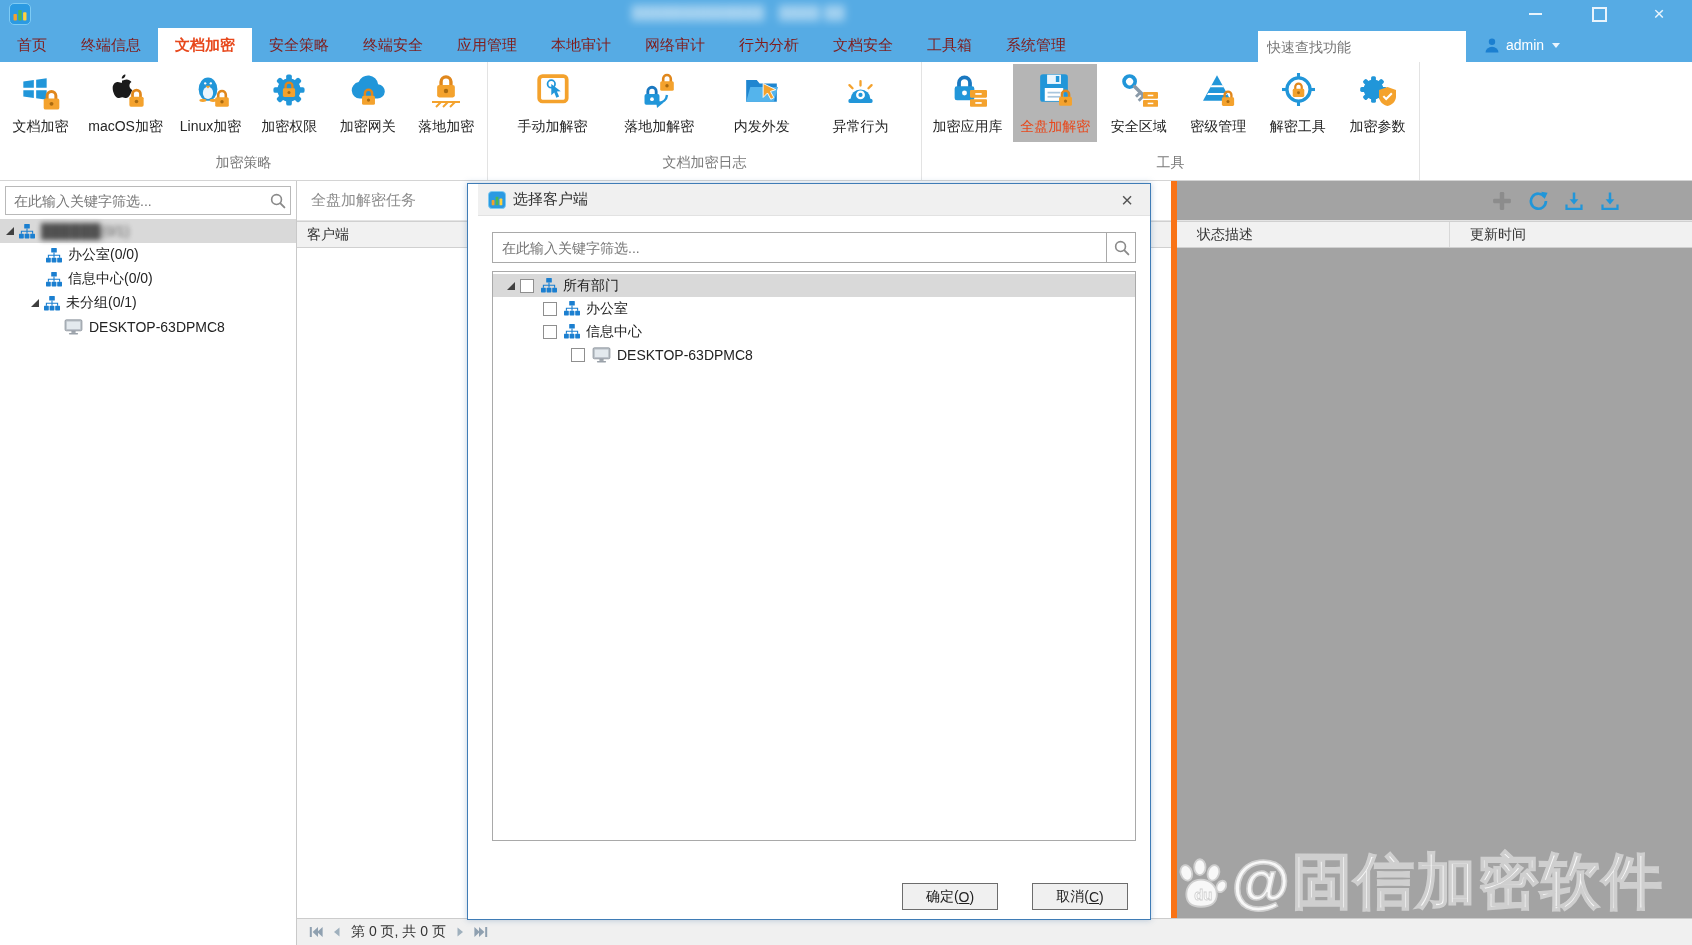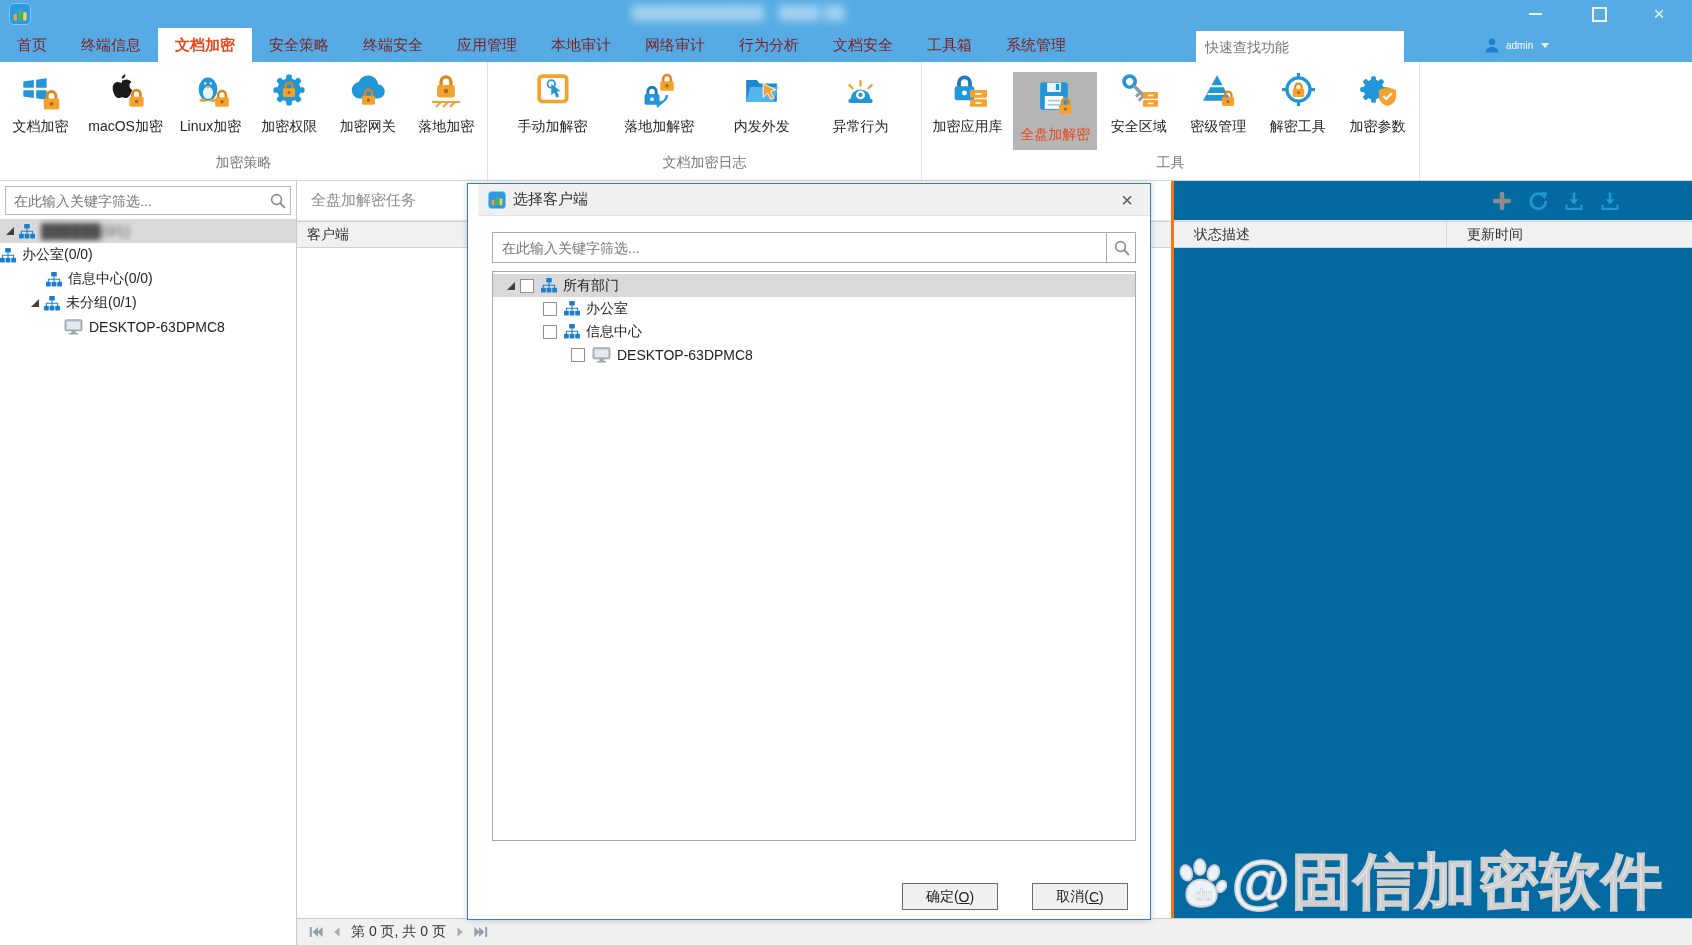--- a/index.html
+++ b/index.html
@@ -15,52 +15,52 @@
   .blur-title{position:absolute;left:632px;top:5px;font-size:13px;color:#ffffff;
     filter:blur(4px);opacity:.5;letter-spacing:1px;white-space:nowrap;}
   .winctl{position:absolute;top:0;height:28px;width:46px;display:flex;align-items:center;justify-content:center;color:#eaf5fd;}
   .wc-min{left:1512px}.wc-max{left:1576px}.wc-close{left:1636px;font-size:19px;}
   .wc-min b{display:block;width:13px;height:2px;background:#e9f4fc;}
   .wc-max b{display:block;width:11px;height:11px;border:2px solid #e9f4fc;}
   
   .menubar{position:absolute;left:0;top:28px;right:0;height:34px;background:#56abe4;display:flex;align-items:stretch;}
   .tab{padding:0 17px;line-height:34px;color:#7f1d1d;font-size:15px;cursor:default;white-space:nowrap;}
   .tab.active{background:#ffffff;color:#e8481c;font-weight:bold;}
-  .quick-search{position:absolute;left:1196px;top:3px;width:208px;height:32px;background:#fff;border:none;}
+  .quick-search{position:absolute;left:1258px;top:3px;width:208px;height:32px;background:#fff;border:none;}
   .quick-search input{width:100%;height:100%;border:none;outline:none;padding:0 9px;font-size:14px;color:#333;box-sizing:border-box;background:transparent;}
-  .userbox{position:absolute;left:1484px;top:0;height:34px;display:flex;align-items:center;gap:6px;color:#fff;font-size:10px;}
+  .userbox{position:absolute;left:1484px;top:0;height:34px;display:flex;align-items:center;gap:6px;color:#fff;font-size:14px;}
   .caret{width:0;height:0;border-left:4px solid transparent;border-right:4px solid transparent;border-top:5px solid #eaf5fd;margin-left:2px;}
   
   .ribbon{position:absolute;left:0;top:62px;right:0;height:118px;background:#fff;border-bottom:1px solid #d4d4d4;display:flex;}
   .rgroup{display:flex;flex-direction:column;border-right:1px solid #e3e3e3;box-sizing:border-box;}
   .rg0{width:488px}.rg1{width:434px}.rg2{width:498px}
   .rg-items{flex:1;display:flex;justify-content:space-evenly;align-items:flex-start;padding-top:2px;}
   .ritem{display:flex;flex-direction:column;align-items:center;padding:5px 7px 6px;min-width:62px;cursor:default;}
   .ritem .ric{width:44px;height:44px;}
   .ritem .rlabel{margin-top:5px;font-size:14px;color:#262626;white-space:nowrap;}
-  .ritem.selected{background:#b5b5b5;margin-top:8px;}
+  .ritem.selected{background:#b5b5b5;}
   .ritem.selected .rlabel{color:#e8481c;}
   .rg-label{text-align:center;color:#7a7a7a;font-size:14px;padding:2px 0 8px;}
   .rg-fill{flex:1;border-right:none;}
   
   .leftpanel{position:absolute;left:0;top:181px;width:296px;bottom:0;background:#fff;}
   .vsplit{position:absolute;left:296px;top:181px;bottom:0;width:1px;background:#c9c9c9;}
   .filterbox{position:relative;margin:5px 5px 4px;height:27px;border:1px solid #b9b9b9;background:#fff;}
   .filterbox input{width:100%;height:100%;border:none;outline:none;box-sizing:border-box;padding:0 26px 0 8px;font-size:14px;color:#444;background:transparent;}
   .filterbox .mag{position:absolute;right:4px;top:5px;width:17px;height:17px;}
   .trow{height:24px;display:flex;align-items:center;font-size:14px;color:#222;white-space:nowrap;}
   .trow.selected{background:#d9d9d9;}
   .exp{width:0;height:0;border-left:8px solid transparent;border-bottom:8px solid #404040;margin-right:5px;flex:none;}
   .tico{width:16px;height:15px;margin-right:6px;flex:none;}
   .blur-node{filter:blur(2.5px);opacity:.75;}
   .midpanel{position:absolute;left:297px;top:181px;width:874px;bottom:27px;background:#fff;}
   .panel-titlerow{height:40px;display:flex;align-items:center;padding-left:14px;color:#8d8d8d;font-size:15px;border-bottom:1px solid #e4e4e4;box-sizing:border-box;}
   .colheader{height:27px;background:#f1f1f1;border-top:1px solid #d0d0d0;border-bottom:1px solid #d0d0d0;display:flex;align-items:center;font-size:14px;color:#333;box-sizing:border-box;}
   .colheader .cell{padding-left:10px;box-sizing:border-box;}
-  .rightpanel{position:absolute;left:1171px;top:181px;right:0;bottom:27px;background:#0369a1;border-left:3px solid #f97316;box-sizing:border-box;}
+  .rightpanel{position:absolute;left:1171px;top:181px;right:0;bottom:27px;background:#a3a3a3;border-left:6px solid #f97316;box-sizing:border-box;}
   .rp-toolbar{height:40px;display:flex;align-items:center;justify-content:flex-end;gap:16px;padding-right:72px;border-bottom:1px solid #e4e4e4;box-sizing:border-box;}
   .tbico{width:20px;height:20px;cursor:pointer;}
   .cell-status{width:273px;border-right:1px solid #d8d8d8;height:100%;display:flex;align-items:center;}
   .cell-time{flex:1;height:100%;display:flex;align-items:center;}
   
   .bottomstrip{position:absolute;left:297px;right:0;bottom:0;height:27px;background:#f0f0f0;border-top:1px solid #cccccc;display:flex;align-items:center;gap:7px;padding-left:12px;box-sizing:border-box;font-size:14px;color:#333;}
   .pgico{width:14px;height:12px;}
   
   .dialog{position:absolute;left:467px;top:183px;width:684px;height:737px;background:#fff;border:1px solid #3f7cb6;z-index:20;box-sizing:border-box;box-shadow:0 0 6px rgba(60,110,160,.35);padding-left:10px;}
   .dlg-title{height:32px;background:#f0f0f0;display:flex;align-items:center;padding:0 10px;gap:7px;border-bottom:1px solid #e2e2e2;box-sizing:border-box;}
@@ -454,21 +454,21 @@
         <use href="#s-magnifier" width="17" height="17"></use>
       </svg>
   </div>
   <div class="trow selected" style="padding-left:6px">
     <span class="exp"></span>
     <svg class="tico">
         <use href="#s-dept" width="16" height="15"></use>
       </svg>
     <span class="blur-node">██████(0/1)</span>
   </div>
-  <div class="trow" style="">
+  <div class="trow" style="padding-left:46px">
     <svg class="tico">
         <use href="#s-dept" width="16" height="15"></use>
       </svg>
     <span>办公室(0/0)</span>
   </div>
   <div class="trow" style="padding-left:46px">
     <svg class="tico">
         <use href="#s-dept" width="16" height="15"></use>
       </svg>
     <span>信息中心(0/0)</span>

